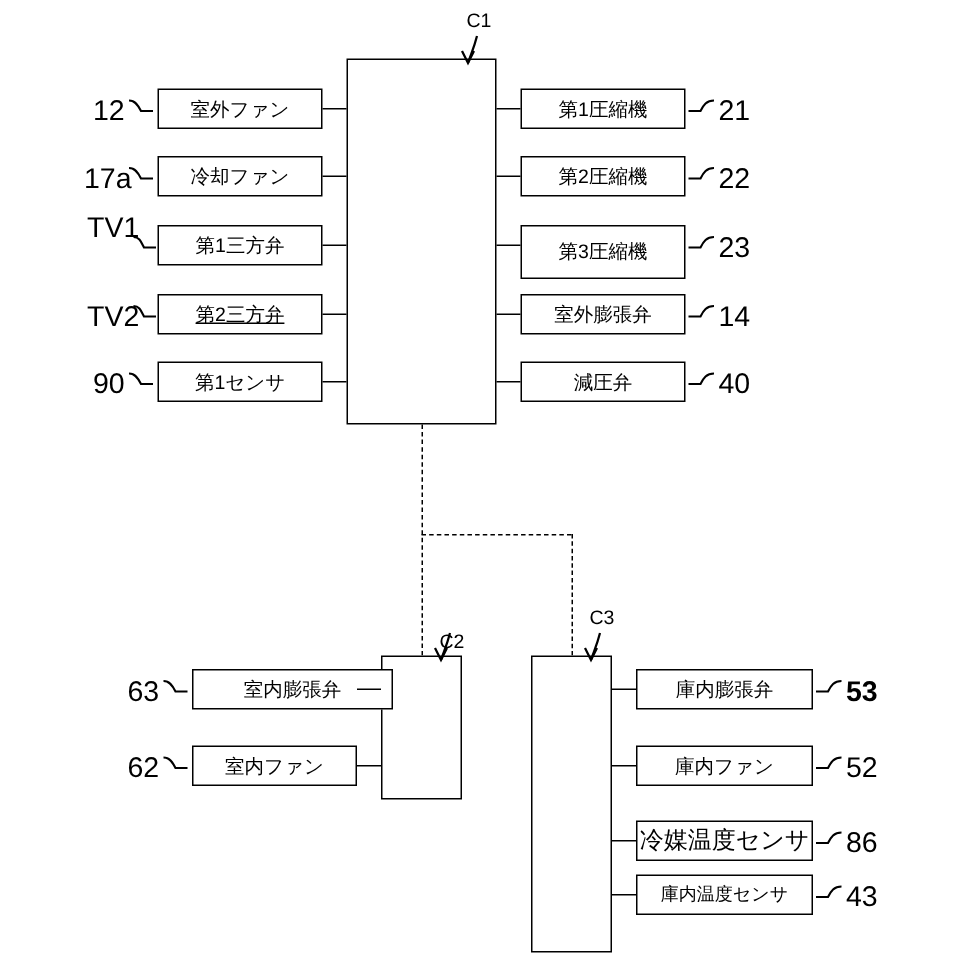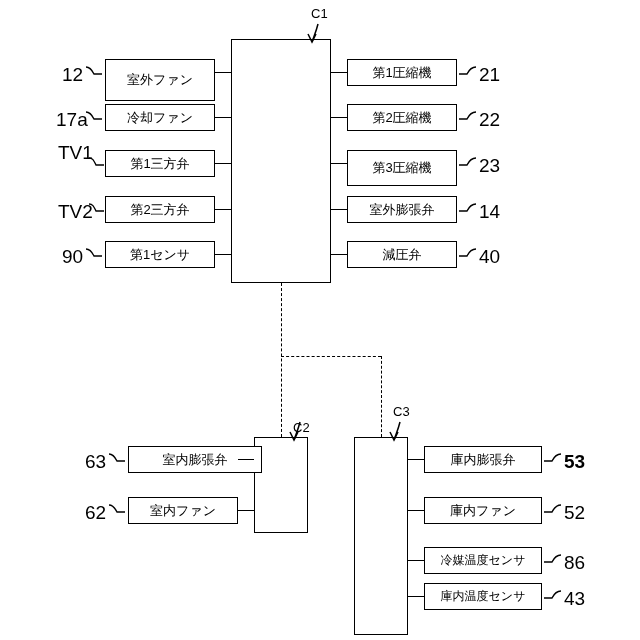--- a/index.html
+++ b/index.html
@@ -71,30 +71,30 @@
 <div id="canvas">
 
   <div class="ctrl-box" style="left:231px; top:39px; width:100px; height:244px;"></div>
 
   <div class="ctrl-label" style="left:311px; top:6px;">C1</div>
   <svg class="tick" style="left:300px; top:22px; width:28px; height:22px;" viewBox="0 0 28 22">
     <path d="M18 2 C 16 10, 14 14, 12 20" stroke="#000" stroke-width="1.5" fill="none"></path>
     <path d="M8 12 L 12 20 L 16 12" stroke="#000" stroke-width="1.5" fill="none"></path>
   </svg>
 
-  <div class="box" style="left:105px; top:59px; width:110px; height:42px;">
+  <div class="box" style="left:105px; top:59px; width:110px; height:27px;">
     <span>室外ファン</span>
   </div>
   <div class="box" style="left:105px; top:104px; width:110px; height:27px;">
     <span>冷却ファン</span>
   </div>
   <div class="box" style="left:105px; top:150px; width:110px; height:27px;">
     <span>第1三方弁</span>
   </div>
-  <div class="box" style="left:105px; top:196px; width:110px; height:27px;">
+  <div class="box" style="left:105px; top:196px; width:110px; height:27px;text-decoration:underline;">
     <span>第2三方弁</span>
   </div>
   <div class="box" style="left:105px; top:241px; width:110px; height:27px;">
     <span>第1センサ</span>
   </div>
 
   <div class="hline" style="left:215px; top:72px;  width:16px;"></div>
   <div class="hline" style="left:215px; top:117px; width:16px;"></div>
   <div class="hline" style="left:215px; top:163px; width:16px;"></div>
   <div class="hline" style="left:215px; top:209px; width:16px;"></div>
@@ -210,21 +210,21 @@
     <path d="M7 12 L 11 20 L 15 12" stroke="#000" stroke-width="1.5" fill="none"></path>
   </svg>
 
   <div class="box" style="left:424px; top:446px; width:118px; height:27px;">
     <span>庫内膨張弁</span>
   </div>
   <div class="box" style="left:424px; top:497px; width:118px; height:27px;">
     <span>庫内ファン</span>
   </div>
   <div class="box" style="left:424px; top:547px; width:118px; height:27px;">
-    <span style="font-size:12px;">冷媒温度センサ</span>
+    <span style="font-size:16px;">冷媒温度センサ</span>
   </div>
   <div class="box" style="left:424px; top:583px; width:118px; height:27px;">
     <span style="font-size:12px;">庫内温度センサ</span>
   </div>
 
   <div class="hline" style="left:408px; top:459px; width:16px;"></div>
   <div class="hline" style="left:408px; top:510px; width:16px;"></div>
   <div class="hline" style="left:408px; top:560px; width:16px;"></div>
   <div class="hline" style="left:408px; top:596px; width:16px;"></div>
 

